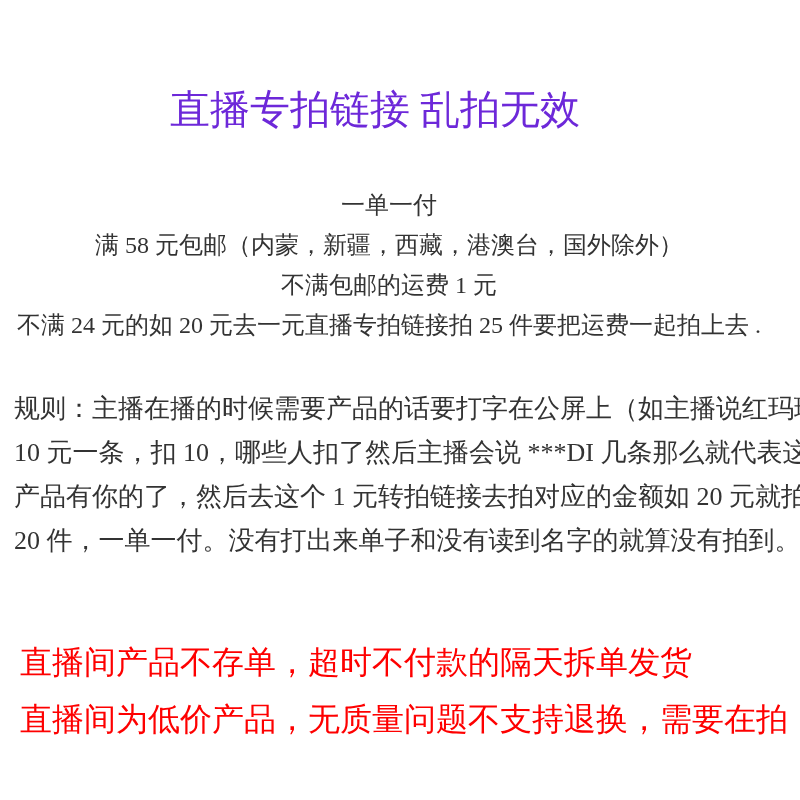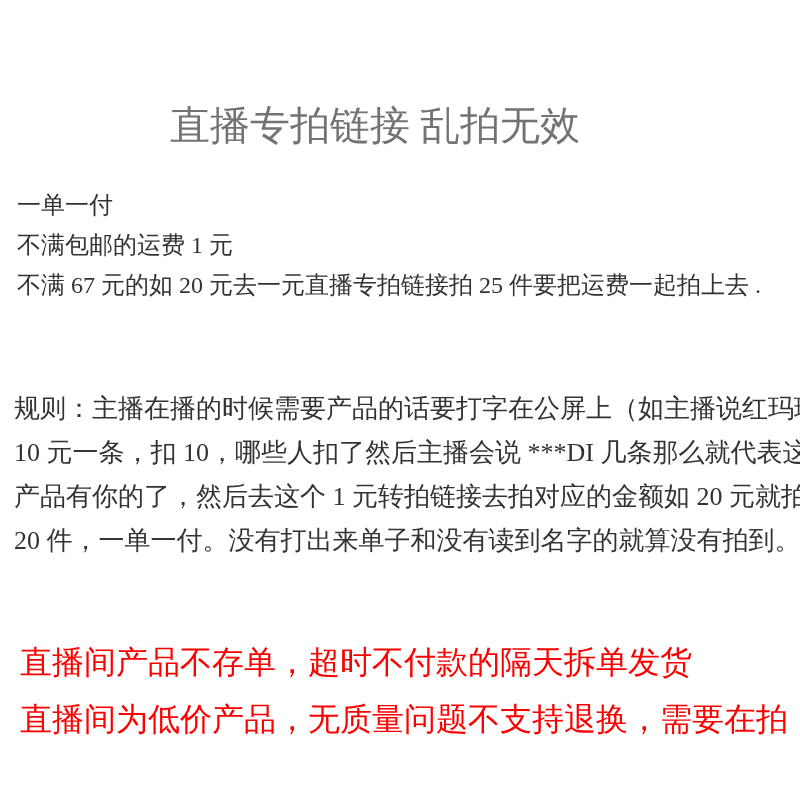--- a/index.html
+++ b/index.html
@@ -13,39 +13,40 @@
     height: 800px;
     background: #ffffff;
     overflow: hidden;
     font-family: "Liberation Serif", "DejaVu Serif", serif;
   }
   .title {
     position: absolute;
     left: 0;
     right: 0;
     top: 86px;
-    margin: 16px;
+    margin: 0;
     padding-right: 50px;
     text-align: center;
     font-size: 40px;
     font-weight: normal;
     line-height: 48px;
-    color: #737373;
+    color: #6d28d9;
     white-space: nowrap;
   }
   .block {
     position: absolute;
     white-space: nowrap;
   }
   .notice {
     left: 17px;
     top: 185px;
     font-size: 24px;
     line-height: 40px;
     color: #333333;
+    text-align: center;
   }
   .rules {
     left: 14px;
     top: 387px;
     font-size: 26px;
     line-height: 44px;
     color: #333333;
   }
   .warnings {
     left: 20px;
@@ -60,22 +61,23 @@
 </style>
 </head>
 <body>
 
 <div class="page">
 
   <h1 class="title">直播专拍链接 乱拍无效</h1>
 
   <div class="block notice">
     <div class="line">一单一付</div>
+    <div class="line">满 58 元包邮（内蒙，新疆，西藏，港澳台，国外除外）</div>
     <div class="line">不满包邮的运费 1 元</div>
-    <div class="line">不满 67 元的如 20 元去一元直播专拍链接拍 25 件要把运费一起拍上去 .</div>
+    <div class="line">不满 24 元的如 20 元去一元直播专拍链接拍 25 件要把运费一起拍上去 .</div>
   </div>
 
   <div class="block rules">
     <div class="line">规则：主播在播的时候需要产品的话要打字在公屏上（如主播说红玛瑙</div>
     <div class="line">10 元一条，扣 10，哪些人扣了然后主播会说 ***DI 几条那么就代表这个</div>
     <div class="line">产品有你的了，然后去这个 1 元转拍链接去拍对应的金额如 20 元就拍</div>
     <div class="line">20 件，一单一付。没有打出来单子和没有读到名字的就算没有拍到。</div>
   </div>
 
   <div class="block warnings">

